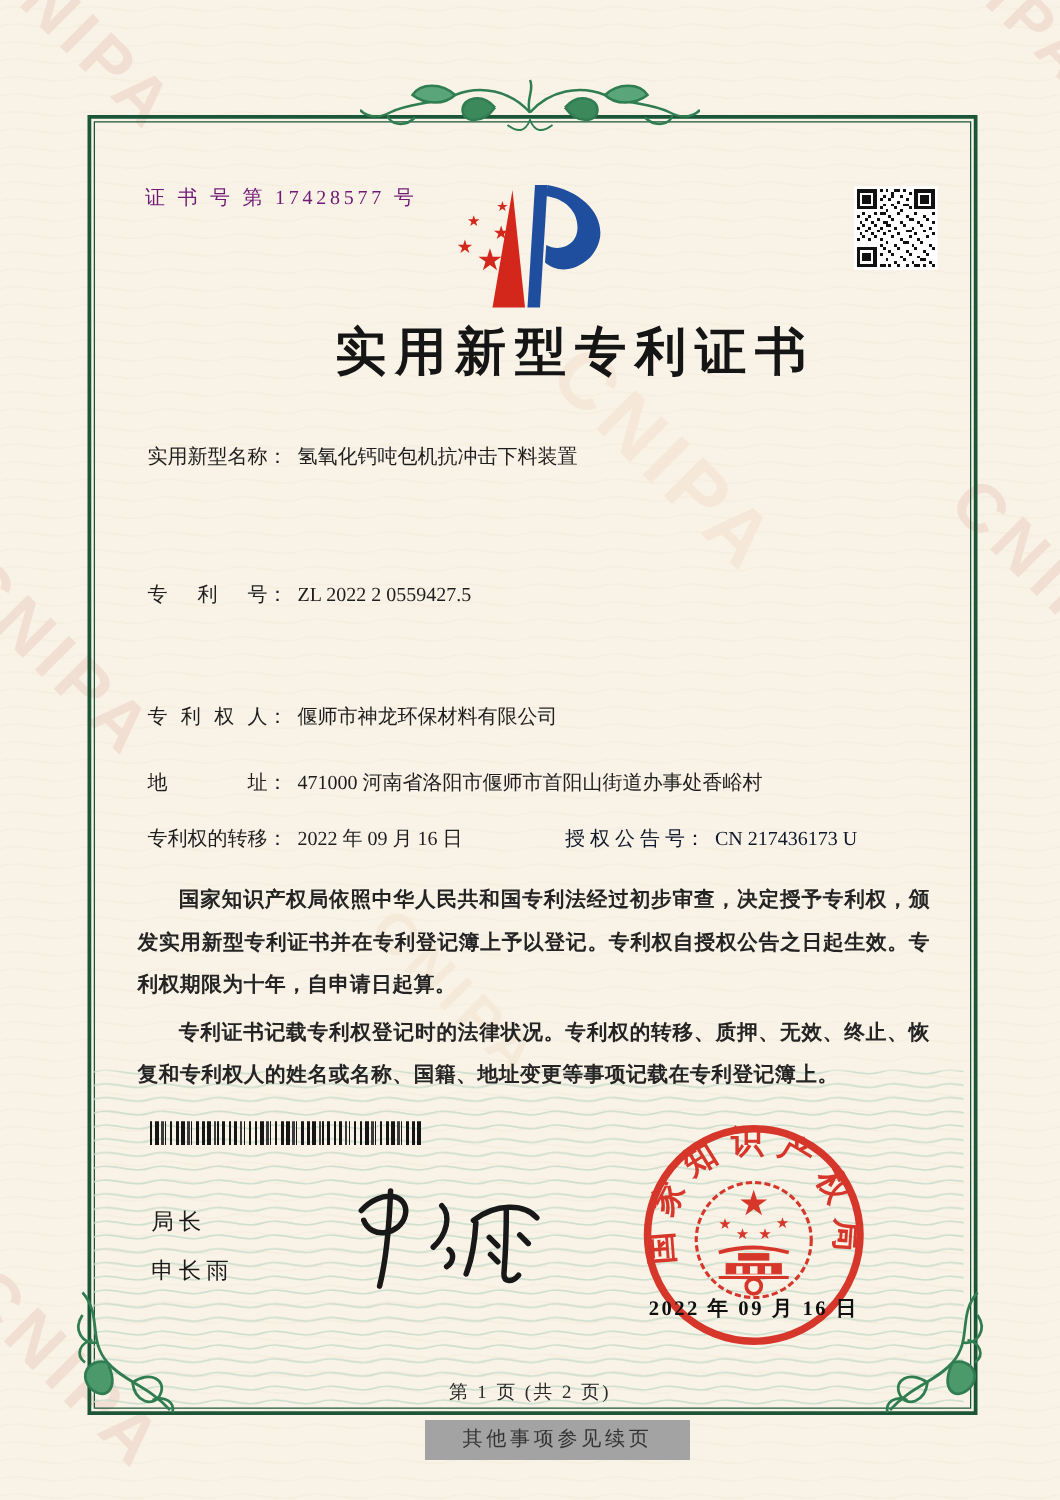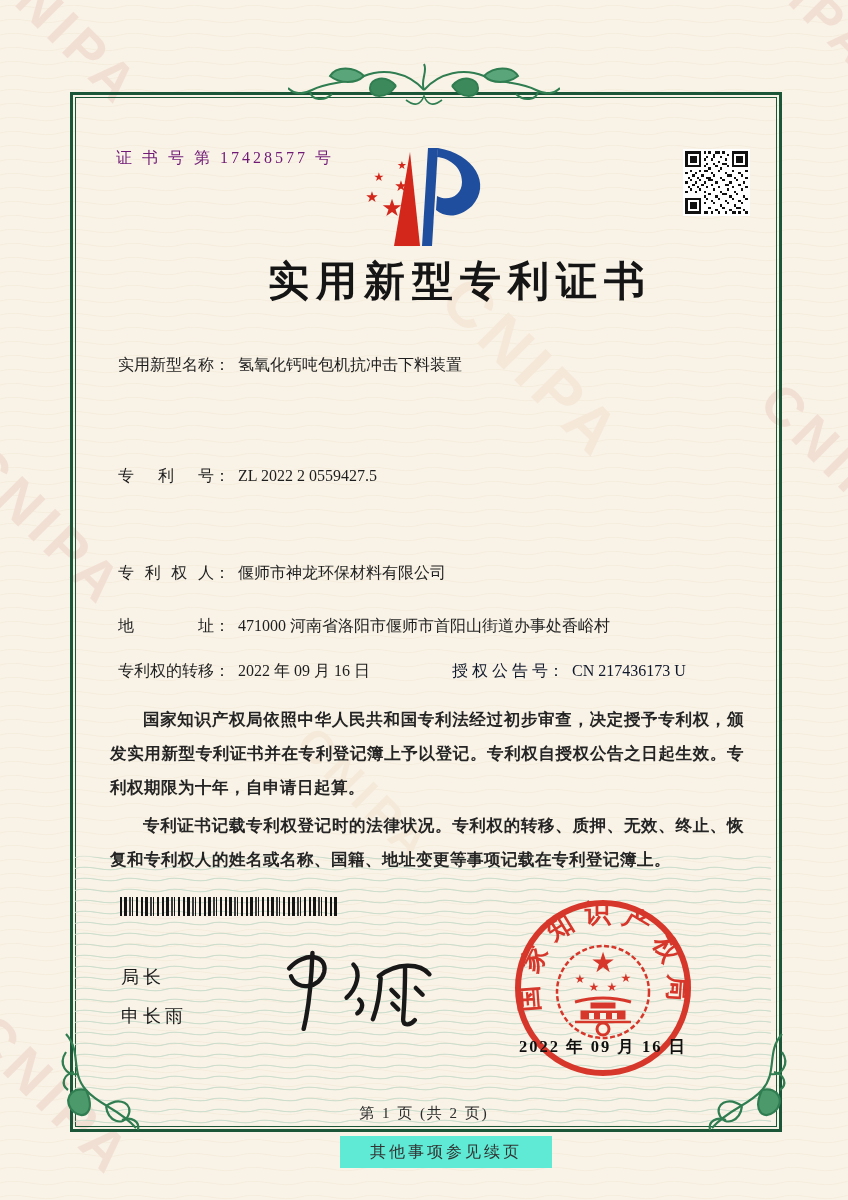--- a/index.html
+++ b/index.html
@@ -51,21 +51,21 @@
   .sig-svg{left:252px;top:938px;width:195px;height:95px;}
 
   
   .seal{left:503px;top:888px;width:200px;height:200px;opacity:.92;}
   .seal-date{left:495px;top:1036px;width:216px;text-align:center;font-size:16.5px;
              letter-spacing:2px;color:#101010;font-weight:bold;}
 
   
   .page-info{left:300px;top:1092px;width:248px;text-align:center;font-size:15px;
              letter-spacing:2px;color:#2a2a2a;margin-top:12px;}
-  .cont-note{left:340px;top:1136px;width:212px;height:32px;background:#5eead4;
+  .cont-note{left:340px;top:1136px;width:212px;height:32px;background:#a3a3a3;
              text-align:center;line-height:32px;font-size:16px;letter-spacing:3px;color:#333;}
 </style>
 </head>
 <body>
 
 <div id="canvas">
 
   <svg class="abs paper-waves">
     <defs>
       <pattern id="cream-wave" width="120" height="14" patternUnits="userSpaceOnUse">

